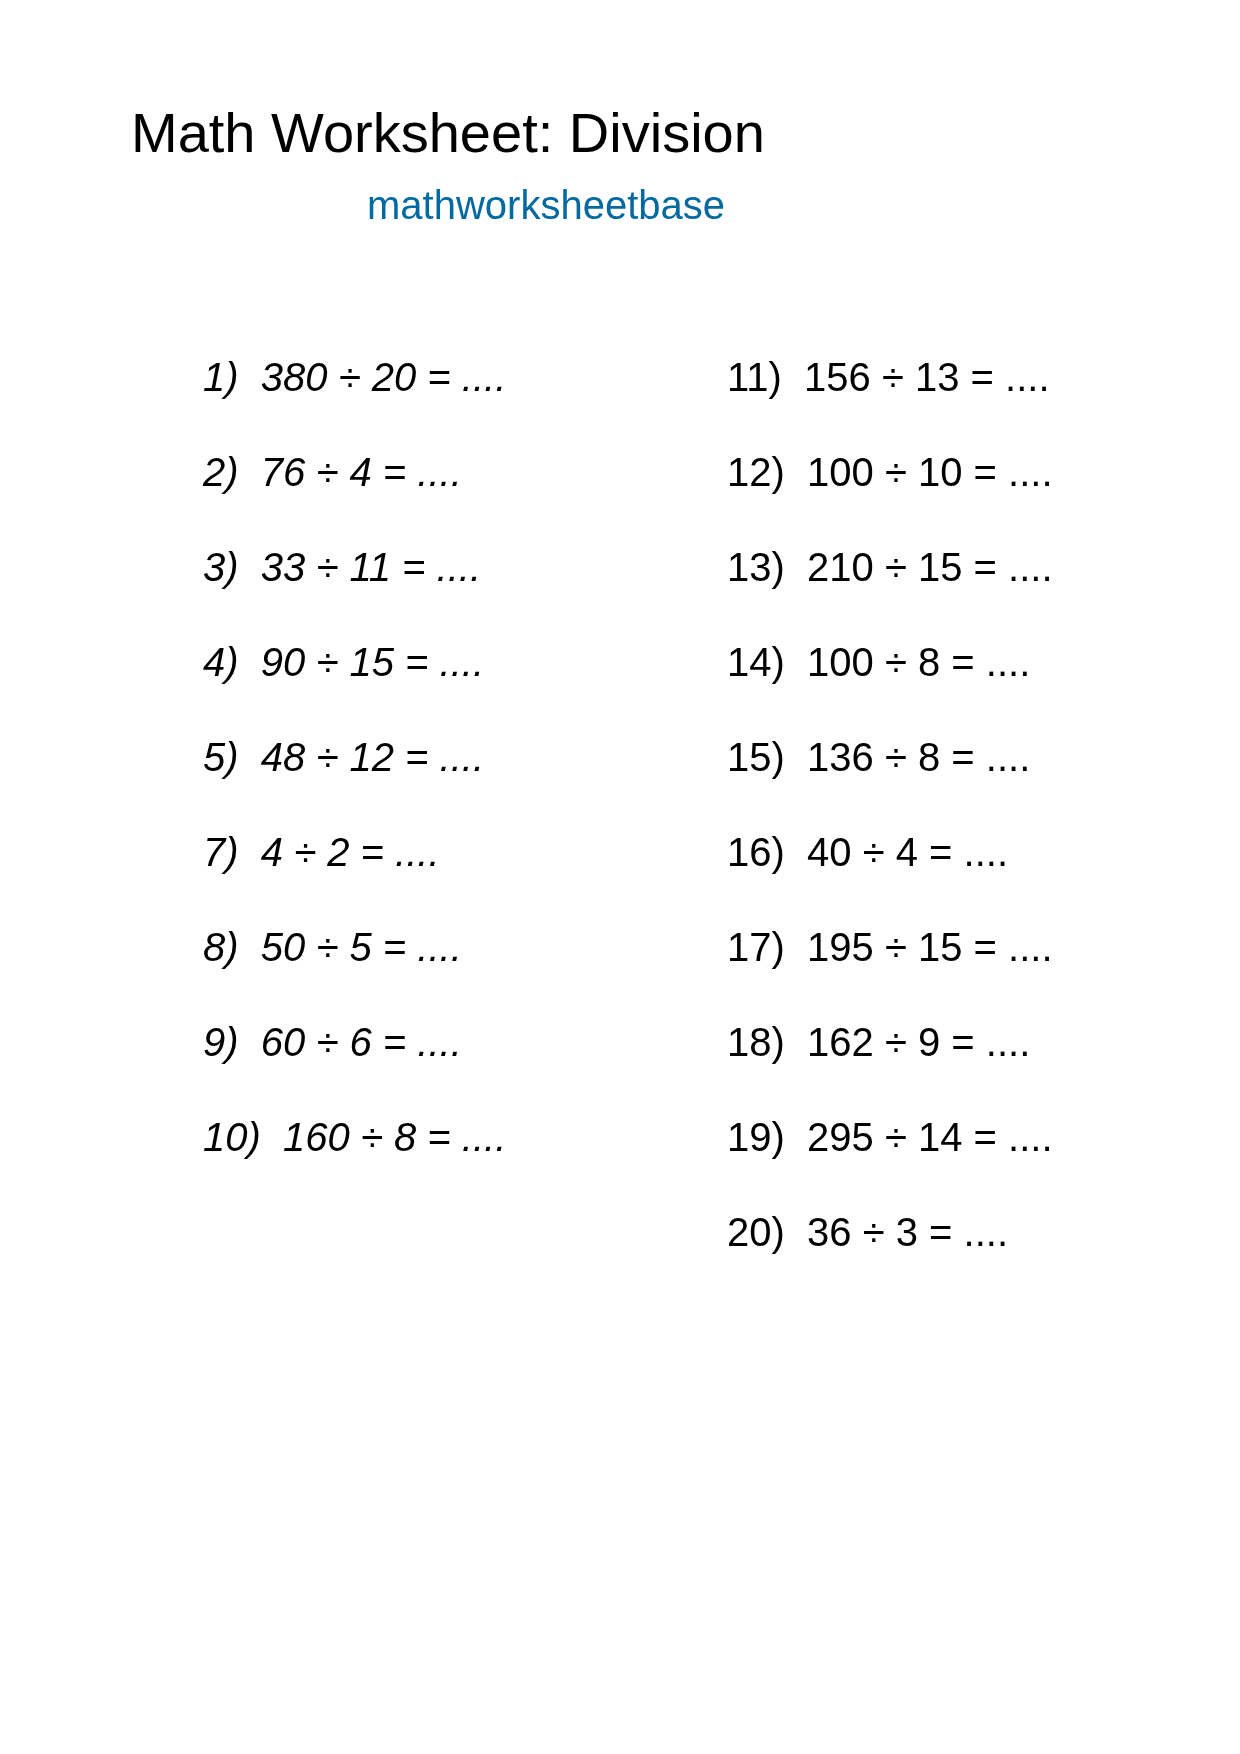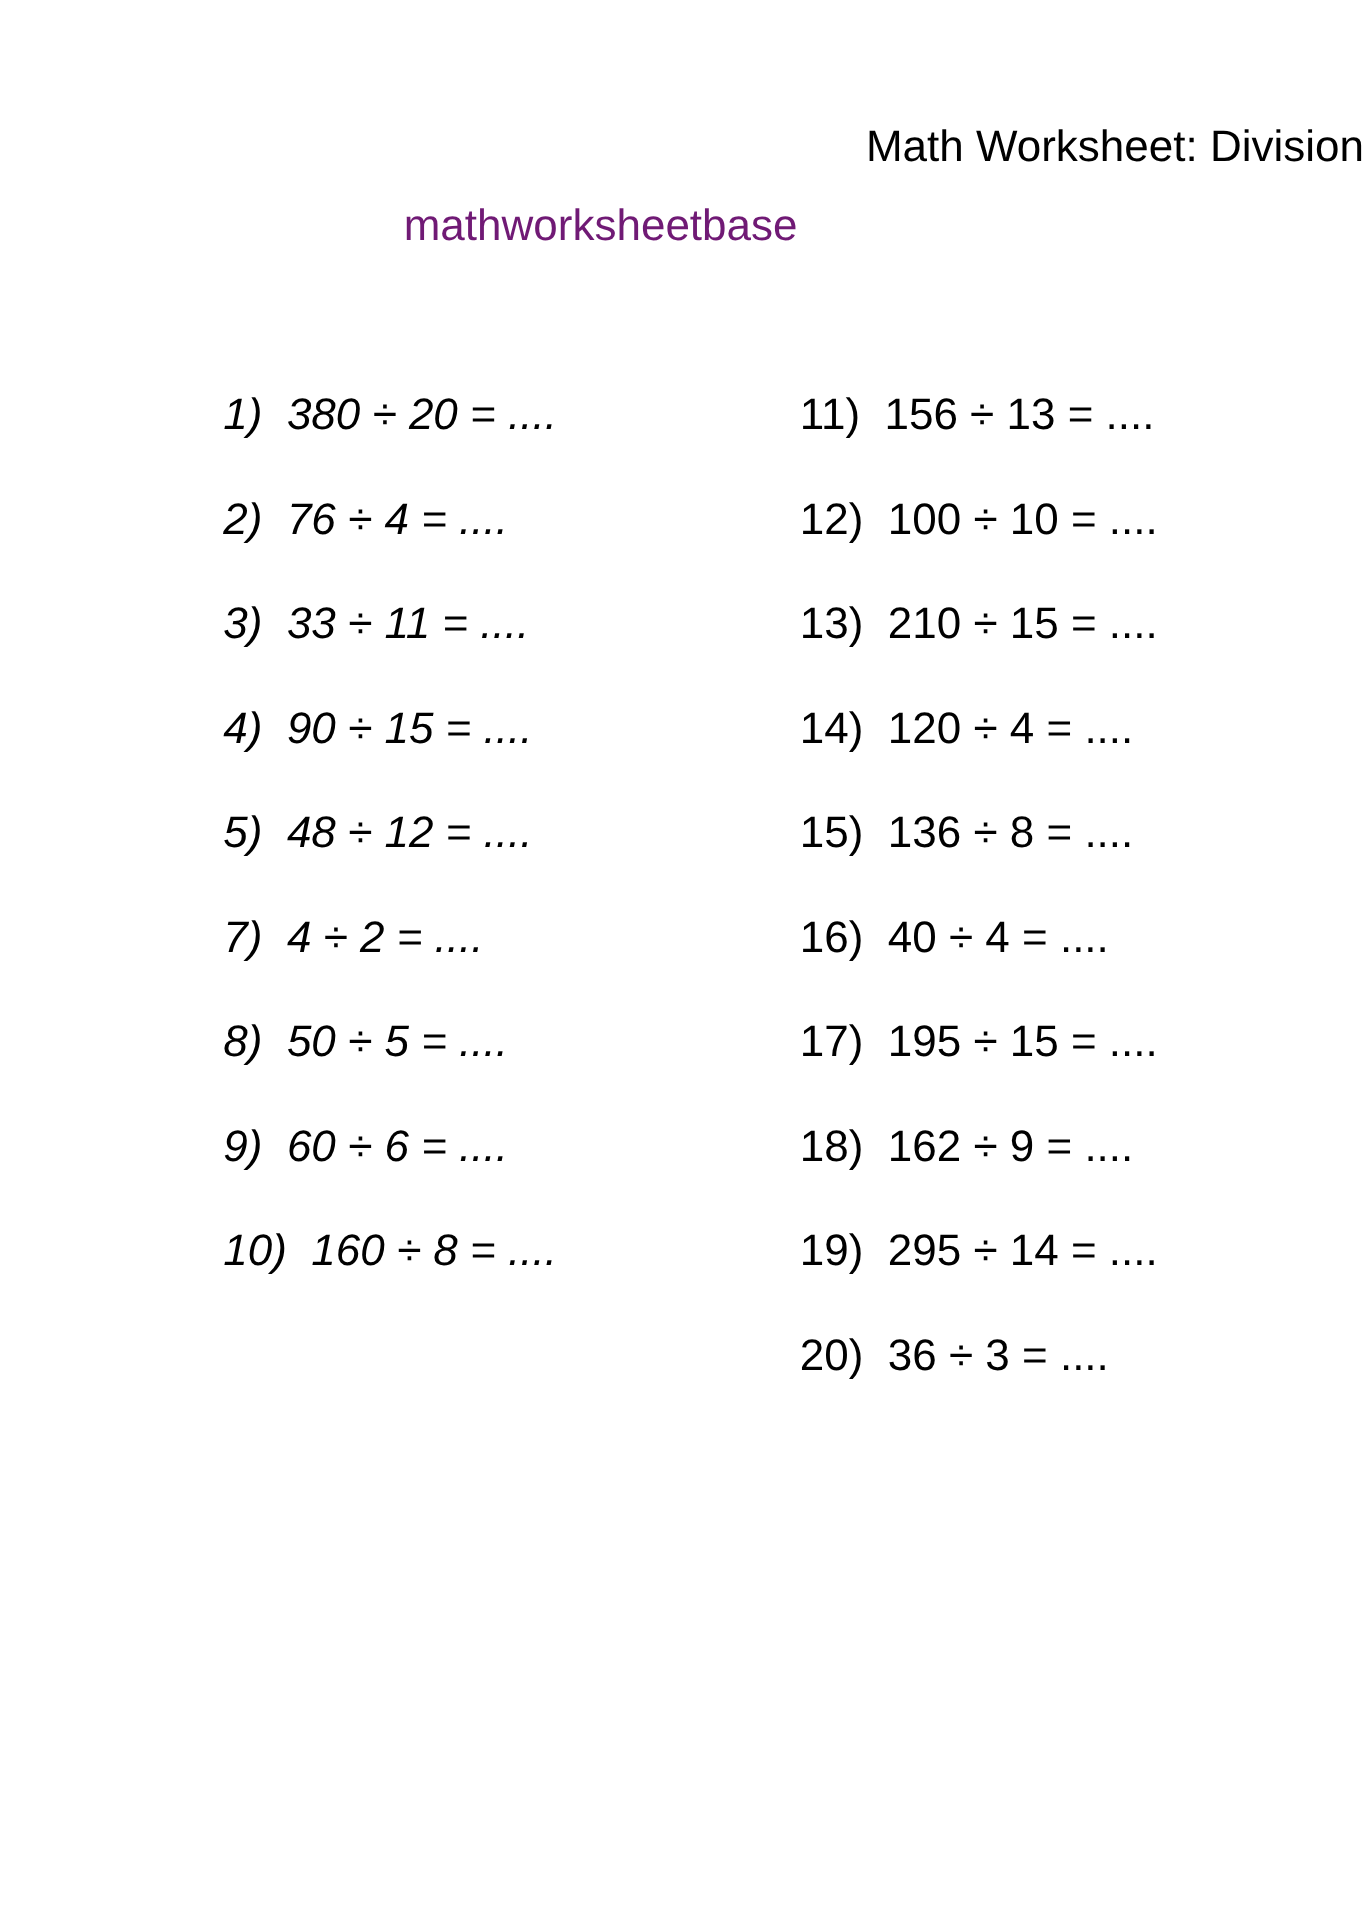--- a/index.html
+++ b/index.html
@@ -15,36 +15,36 @@
       font-family: "Liberation Sans", sans-serif;
       color: #000000;
     }
     .title {
       position: absolute;
       left: 0;
       width: 1240px;
       top: 98px;
       padding-left: 131px;
       box-sizing: border-box;
-      text-align: right;
-      font-size: 40px;
+      text-align: left;
+      font-size: 56px;
       line-height: 70px;
       white-space: nowrap;
     }
     .subtitle {
       position: absolute;
       left: 0;
       width: 1028px;
       top: 180px;
       padding-left: 64px;
       box-sizing: border-box;
       text-align: center;
       font-size: 40px;
       line-height: 50px;
-      color: #701a75;
+      color: #0369a1;
       white-space: nowrap;
     }
     .column {
       position: absolute;
       top: 352px;
     }
     .col-left { left: 203px; font-style: italic; }
     .col-right { left: 705px; margin-left: 22px; }
     .problem {
       height: 95px;
@@ -70,20 +70,20 @@
   <div class="problem"><span class="num">7)</span>  <span class="expr">4 ÷ 2 = ....</span></div>
   <div class="problem"><span class="num">8)</span>  <span class="expr">50 ÷ 5 = ....</span></div>
   <div class="problem"><span class="num">9)</span>  <span class="expr">60 ÷ 6 = ....</span></div>
   <div class="problem"><span class="num">10)</span>  <span class="expr">160 ÷ 8 = ....</span></div>
 </div>
 
 <div class="column col-right">
   <div class="problem"><span class="num">11)</span>  <span class="expr">156 ÷ 13 = ....</span></div>
   <div class="problem"><span class="num">12)</span>  <span class="expr">100 ÷ 10 = ....</span></div>
   <div class="problem"><span class="num">13)</span>  <span class="expr">210 ÷ 15 = ....</span></div>
-  <div class="problem"><span class="num">14)</span>  <span class="expr">120 ÷ 4 = ....</span></div>
+  <div class="problem"><span class="num">14)</span>  <span class="expr">100 ÷ 8 = ....</span></div>
   <div class="problem"><span class="num">15)</span>  <span class="expr">136 ÷ 8 = ....</span></div>
   <div class="problem"><span class="num">16)</span>  <span class="expr">40 ÷ 4 = ....</span></div>
   <div class="problem"><span class="num">17)</span>  <span class="expr">195 ÷ 15 = ....</span></div>
   <div class="problem"><span class="num">18)</span>  <span class="expr">162 ÷ 9 = ....</span></div>
   <div class="problem"><span class="num">19)</span>  <span class="expr">295 ÷ 14 = ....</span></div>
   <div class="problem"><span class="num">20)</span>  <span class="expr">36 ÷ 3 = ....</span></div>
 </div>
 
 </body></html>

